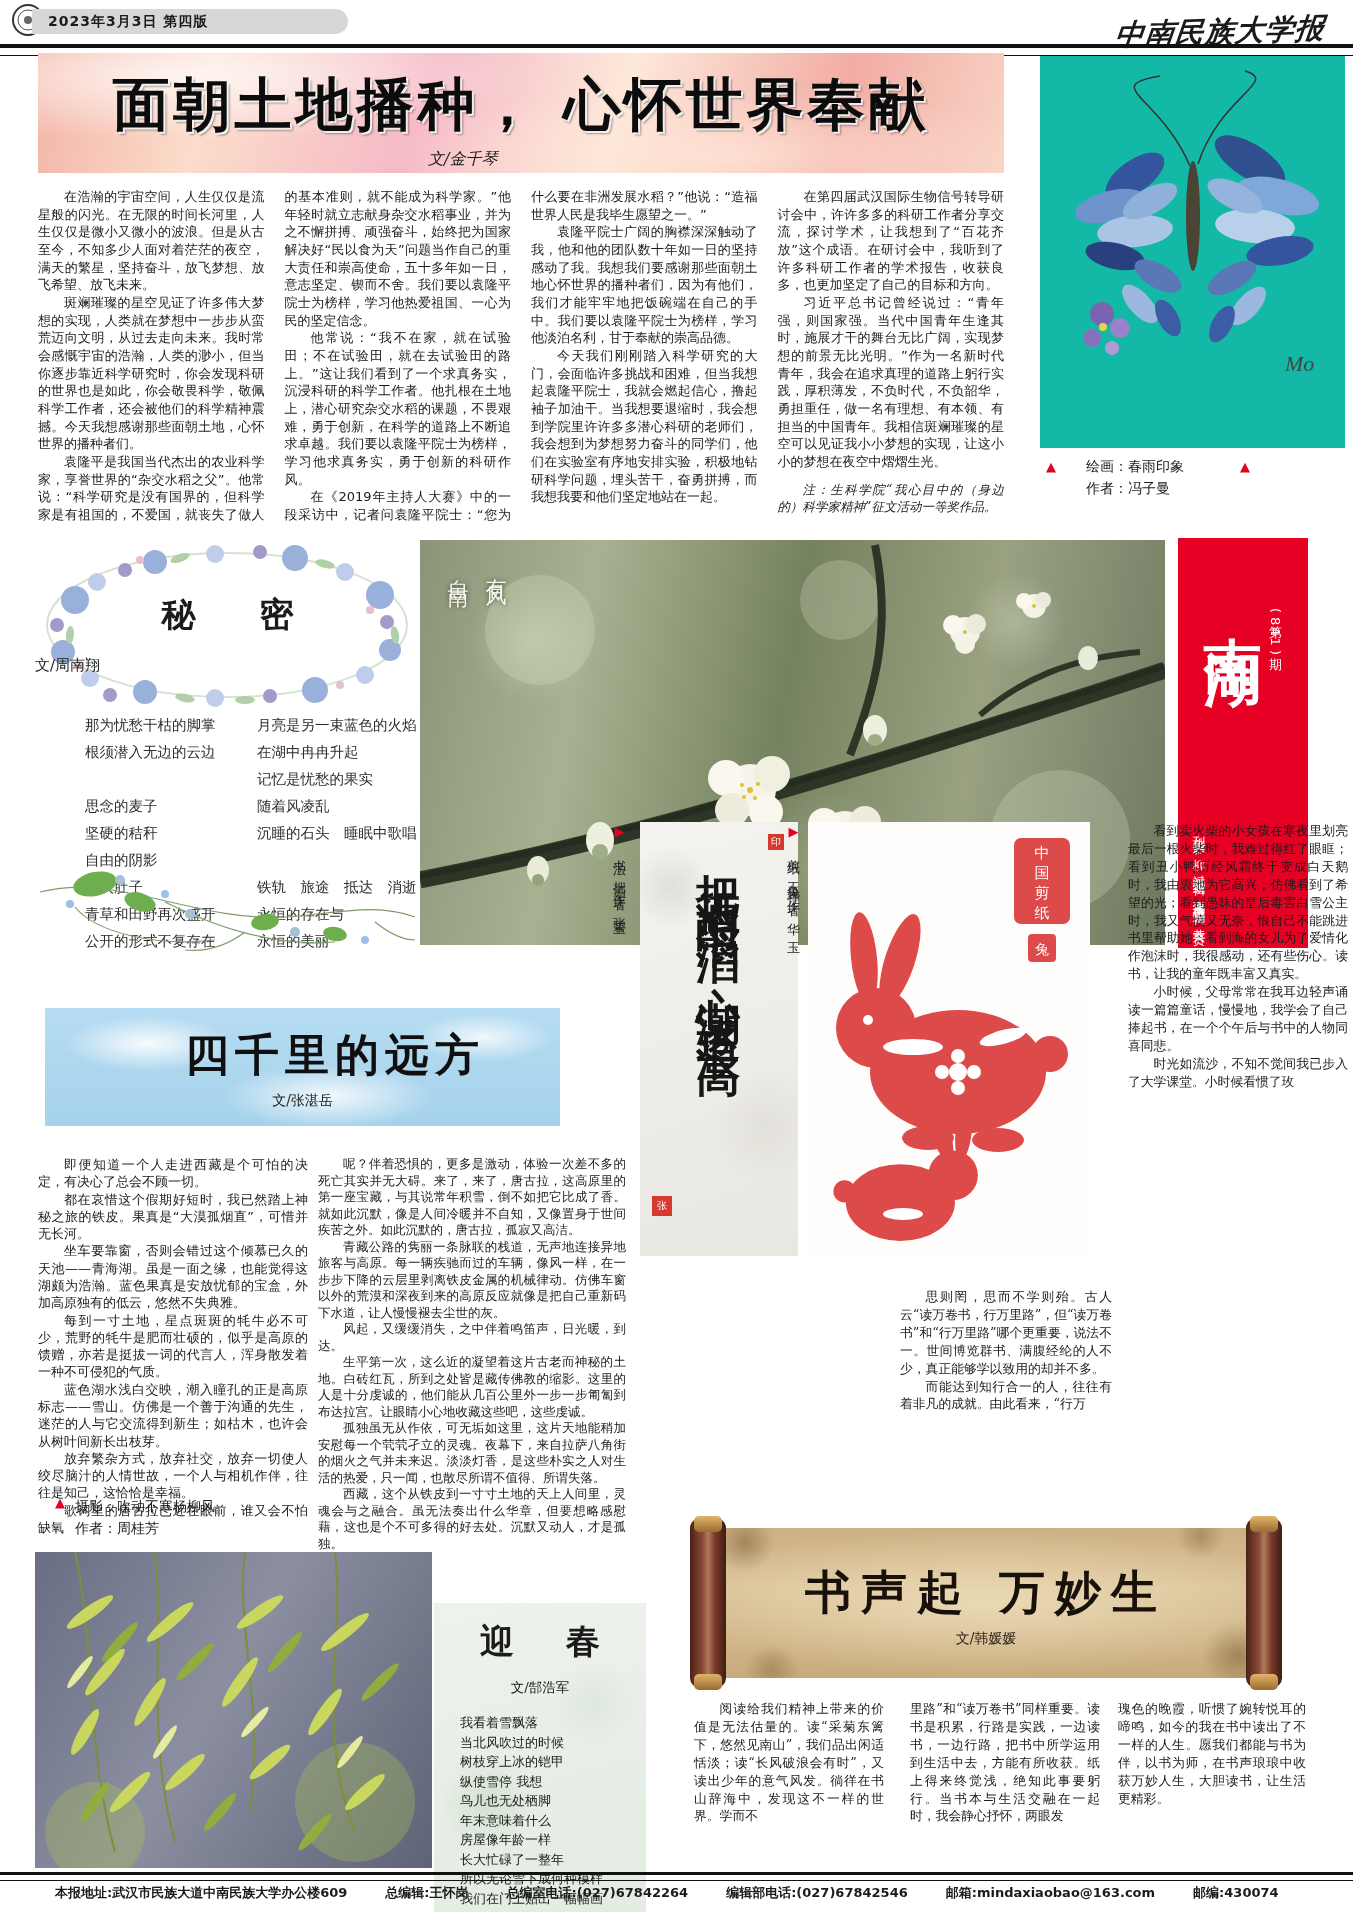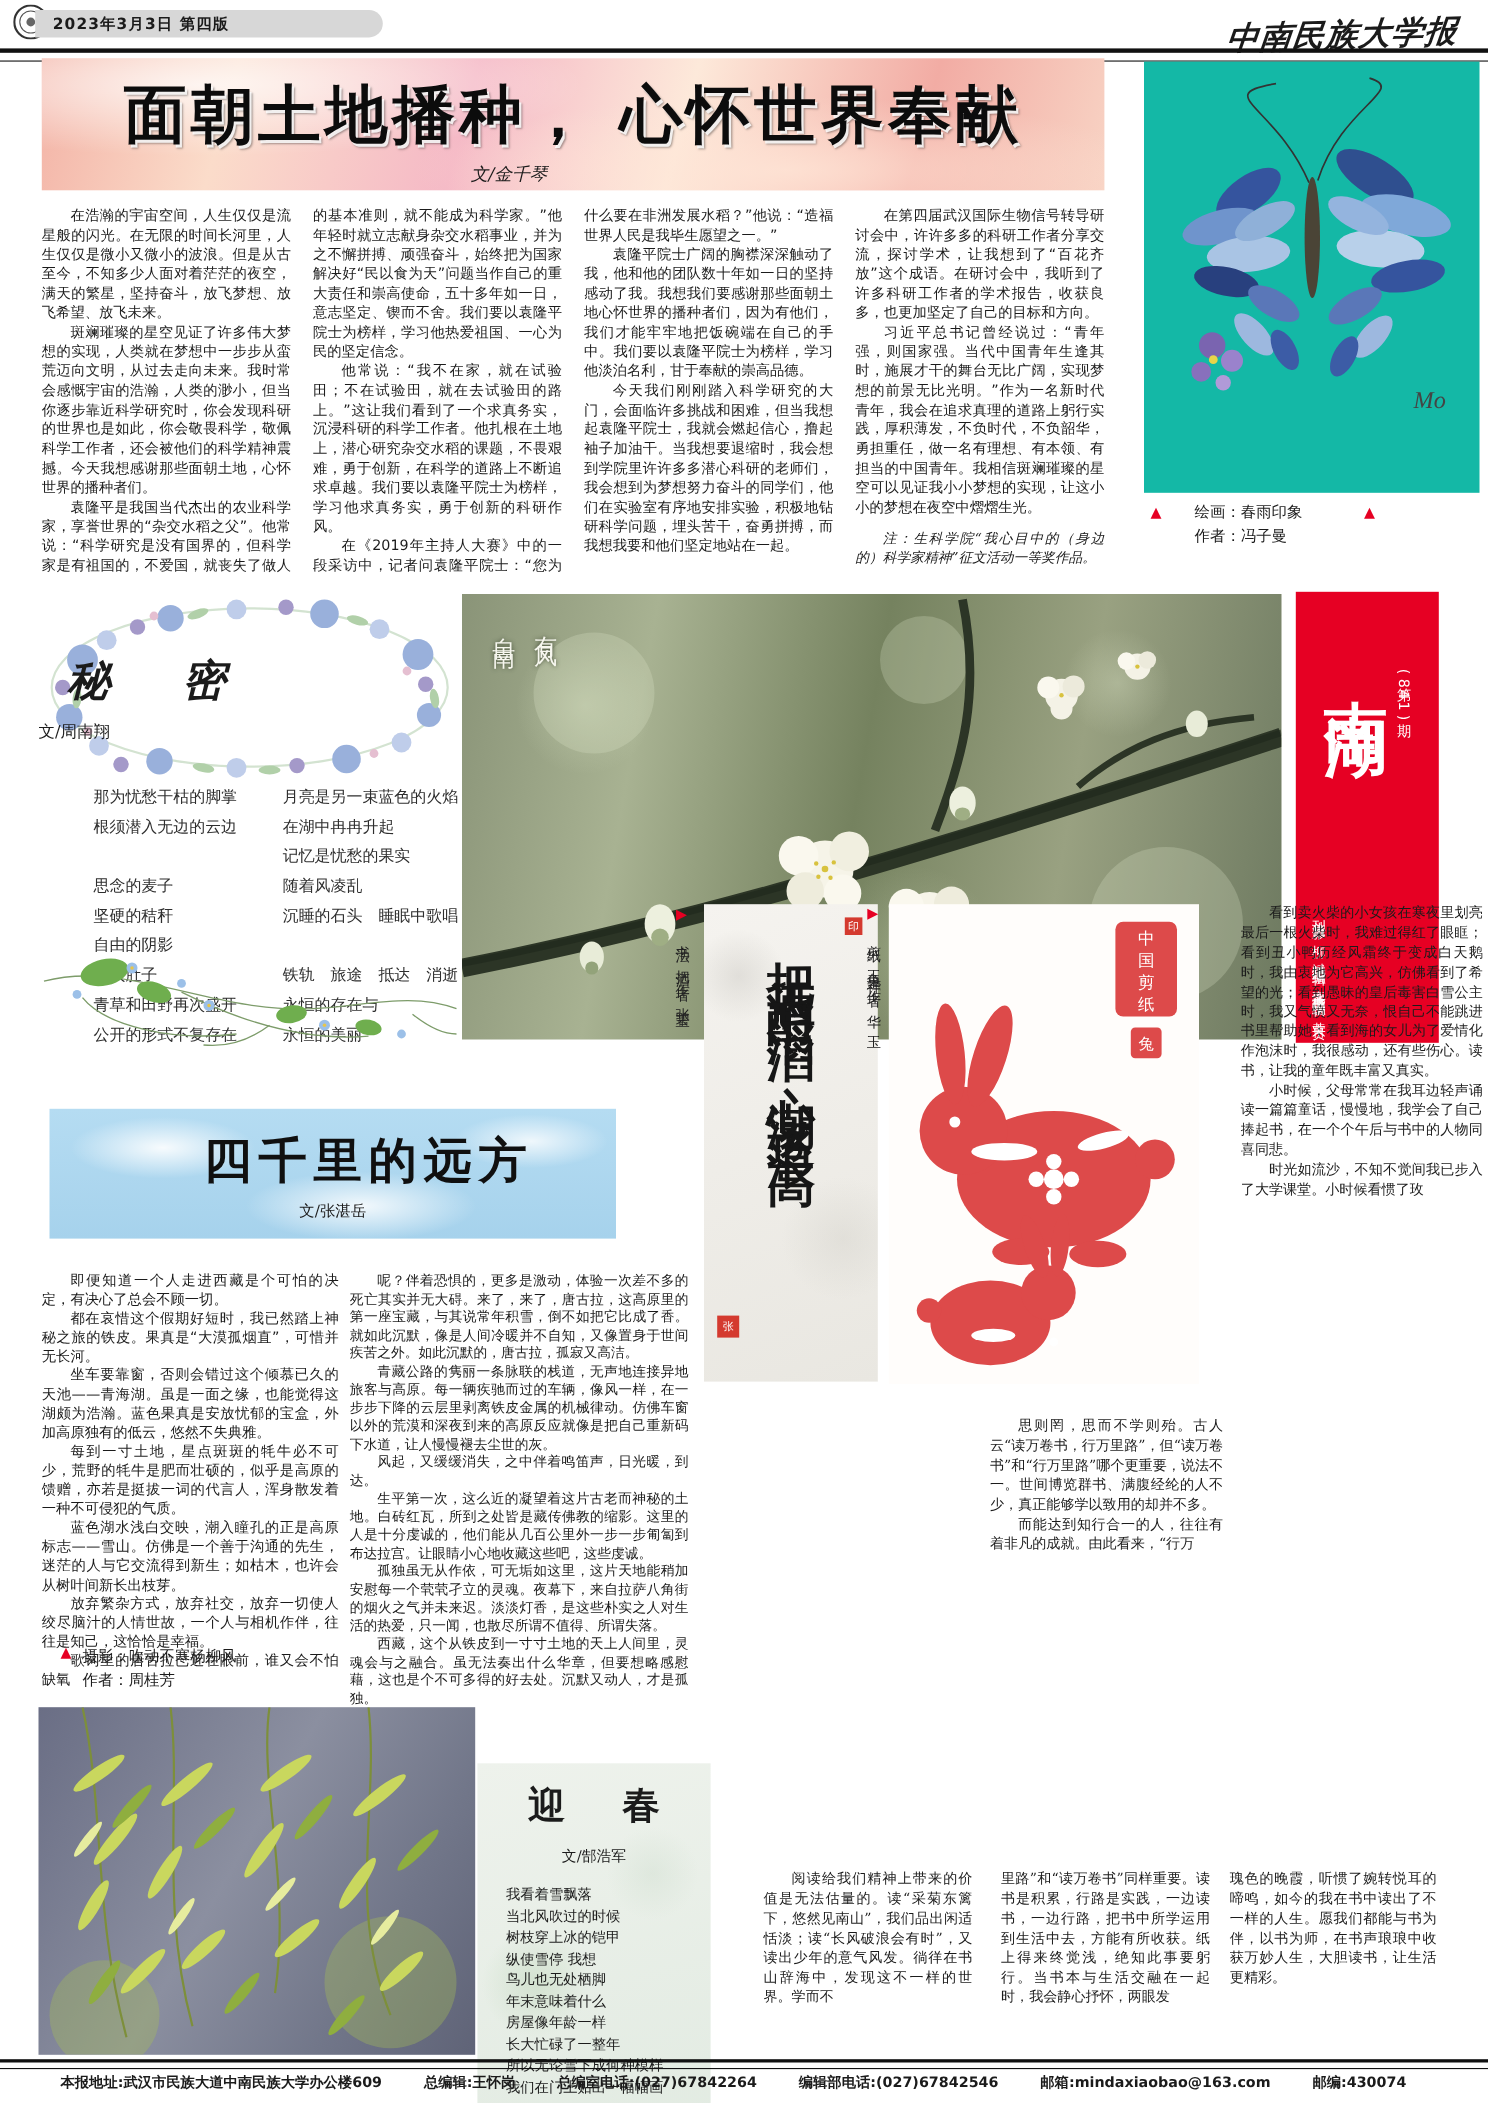--- a/index.html
+++ b/index.html
@@ -28,22 +28,22 @@
   .a1body{left:38px;top:188px;width:966px;height:336px;column-count:4;column-gap:20px;
           font-size:13px;line-height:1.36;text-align:justify;}
   .a1body .para{margin:0;text-indent:2em;}
   .a1body .para:last-child{font-family:"DejaVu Serif",serif;font-style:italic;font-size:12.5px;margin-top:10px;}
   .bfbox{left:1040px;top:56px;width:305px;height:392px;background:#14b8a6;}
   .capline{font-family:"DejaVu Serif",serif;font-size:14px;line-height:1.55;}
   .tri{color:#e60023;font-size:13px;line-height:1;}
 
   
   .secret{left:35px;top:540px;width:385px;height:420px;}
-  .wreath-title{position:absolute;left:0;top:52px;width:385px;text-align:left;font-family:"DejaVu Serif",serif;
-      font-weight:900;font-size:39px;letter-spacing:26px;text-indent:26px;font-style:italic;}
+  .wreath-title{position:absolute;left:0;top:52px;width:385px;text-align:center;font-family:"DejaVu Serif",serif;
+      font-weight:900;font-size:34px;letter-spacing:26px;text-indent:26px;}
   .wreath-author{position:absolute;left:0;top:116px;width:385px;text-align:left;font-size:15px;
       font-family:"DejaVu Serif",serif;}
   .spoem{position:absolute;top:172px;font-family:"DejaVu Serif",serif;font-size:14.5px;color:#2e2e2e;}
   .spoem .poem-line{line-height:27px;}
   .spoem .poem-line:empty{height:27px;}
   .spl{left:50px;} .spr{left:222px;}
 
   
   .plum{left:420px;top:540px;width:745px;height:405px;overflow:hidden;
     background:
@@ -496,20 +496,28 @@
   <div class="abs a3block a3r">
       <p class="para">看到卖火柴的小女孩在寒夜里划亮最后一根火柴时，我难过得红了眼眶；看到丑小鸭历经风霜终于变成白天鹅时，我由衷地为它高兴，仿佛看到了希望的光；看到愚昧的皇后毒害白雪公主时，我又气愤又无奈，恨自己不能跳进书里帮助她；看到海的女儿为了爱情化作泡沫时，我很感动，还有些伤心。读书，让我的童年既丰富又真实。</p>
       <p class="para">小时候，父母常常在我耳边轻声诵读一篇篇童话，慢慢地，我学会了自己捧起书，在一个个午后与书中的人物同喜同悲。</p>
       <p class="para">时光如流沙，不知不觉间我已步入了大学课堂。小时候看惯了玫</p>
     </div>
   <div class="abs a3block a3ar">
       <p class="para">思则罔，思而不学则殆。古人云“读万卷书，行万里路”，但“读万卷书”和“行万里路”哪个更重要，说法不一。世间博览群书、满腹经纶的人不少，真正能够学以致用的却并不多。</p>
       <p class="para">而能达到知行合一的人，往往有着非凡的成就。由此看来，“行万</p>
     </div>
 
+  <div class="abs scroll">
+    <div class="parch">
+      <div class="t">书声起 万妙生</div>
+      <div class="a">文/韩媛媛</div>
+    </div>
+    <div class="roller" style="left:0;"></div>
+    <div class="roller" style="right:0;"></div>
+  </div>
 
   <div class="abs a3block a3b1">
       <p class="para">阅读给我们精神上带来的价值是无法估量的。读“采菊东篱下，悠然见南山”，我们品出闲适恬淡；读“长风破浪会有时”，又读出少年的意气风发。徜徉在书山辞海中，发现这不一样的世界。学而不</p>
     </div>
   <div class="abs a3block a3b2">
       <p class="cont">里路”和“读万卷书”同样重要。读书是积累，行路是实践，一边读书，一边行路，把书中所学运用到生活中去，方能有所收获。纸上得来终觉浅，绝知此事要躬行。当书本与生活交融在一起时，我会静心抒怀，两眼发</p>
     </div>
   <div class="abs a3block a3b3">
       <p class="cont">瑰色的晚霞，听惯了婉转悦耳的啼鸣，如今的我在书中读出了不一样的人生。愿我们都能与书为伴，以书为师，在书声琅琅中收获万妙人生，大胆读书，让生活更精彩。</p>
     </div>

